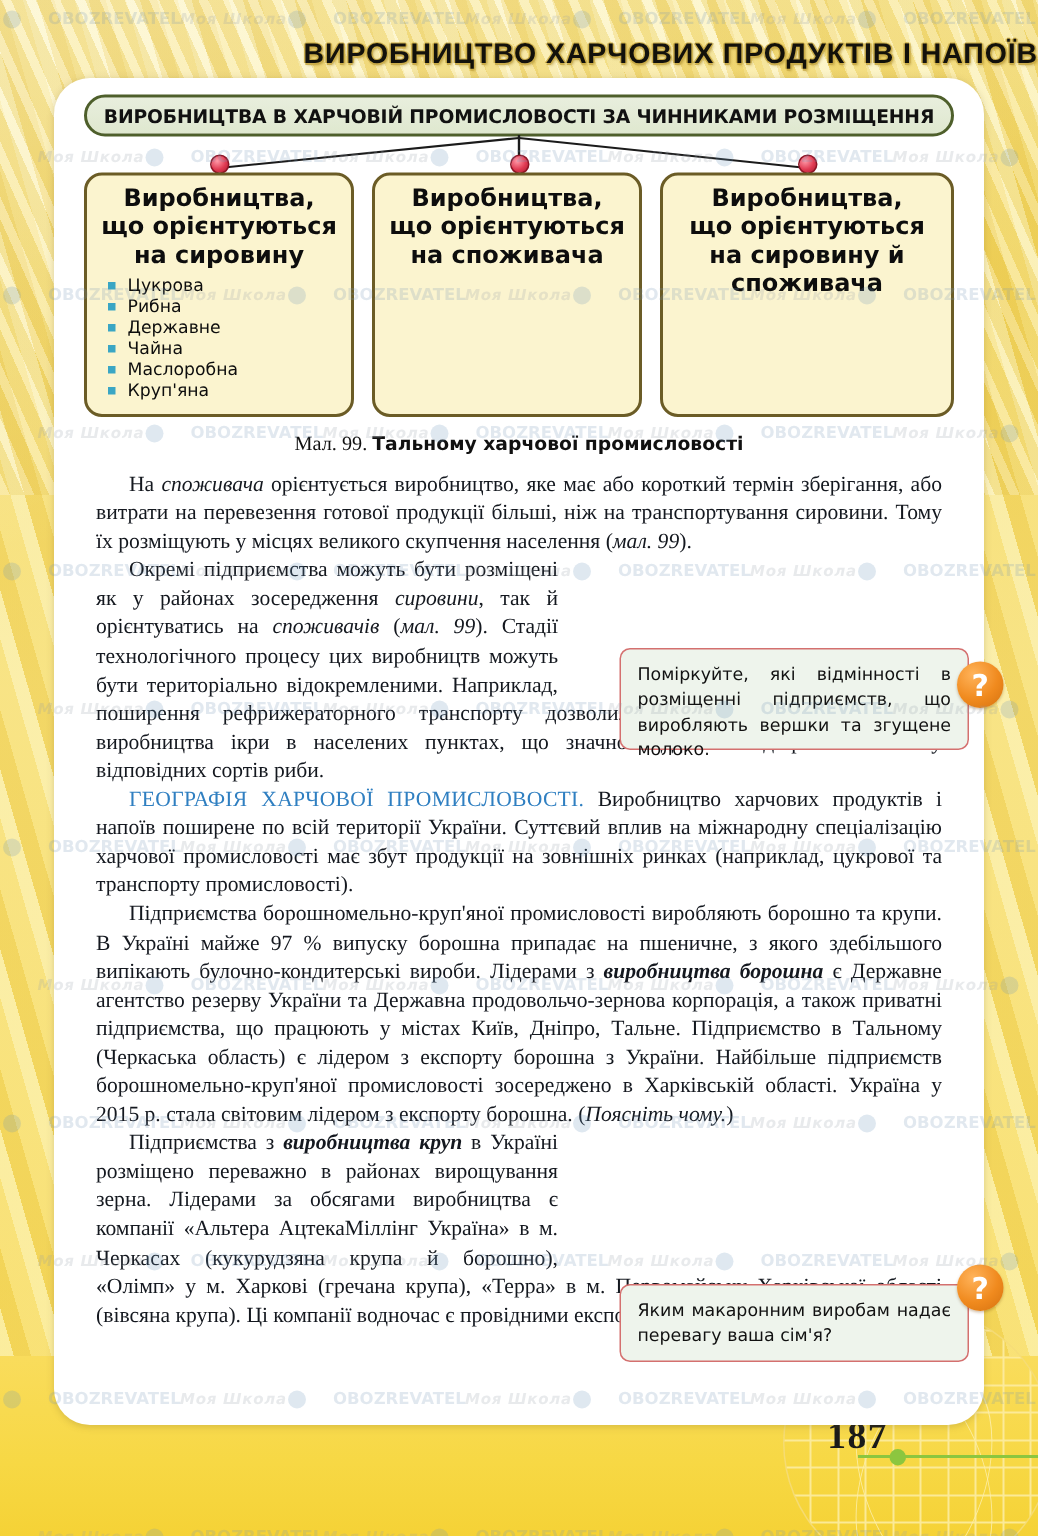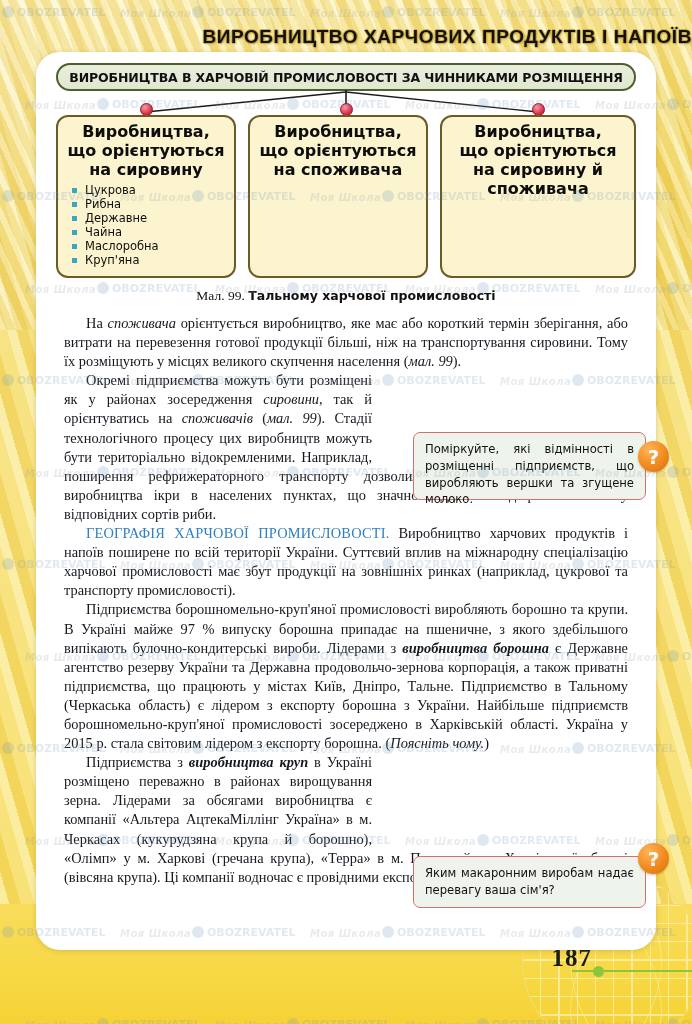--- a/index.html
+++ b/index.html
@@ -208,21 +208,21 @@
   .wm{
     position:absolute; pointer-events:none;
     font-family:"DejaVu Sans", sans-serif;
     font-weight:700; white-space:nowrap;
     color:rgba(120,150,175,0.20);
     font-size:11px; letter-spacing:.5px;
   }
   .wm.b{ color:rgba(150,160,170,0.22); font-style:italic; font-size:10px;}
   .wmo{
     position:absolute; pointer-events:none;
-    display:flex; align-items:flex-start; gap:3px;
+    display:flex; align-items:flex-end; gap:18px;
     color:rgba(120,150,180,0.22);
     font-family:"DejaVu Sans", sans-serif; font-weight:700; font-size:11px;
   }
   .wmo .circ{
     width:12px;height:12px;border-radius:50%;
     background:rgba(110,150,185,0.22);
   }
 </style>
 </head>
 <body>

